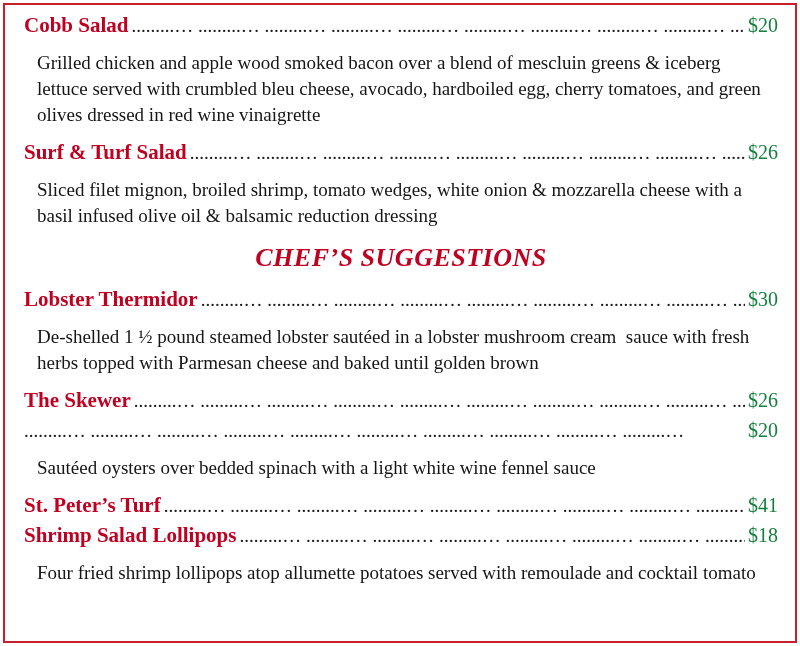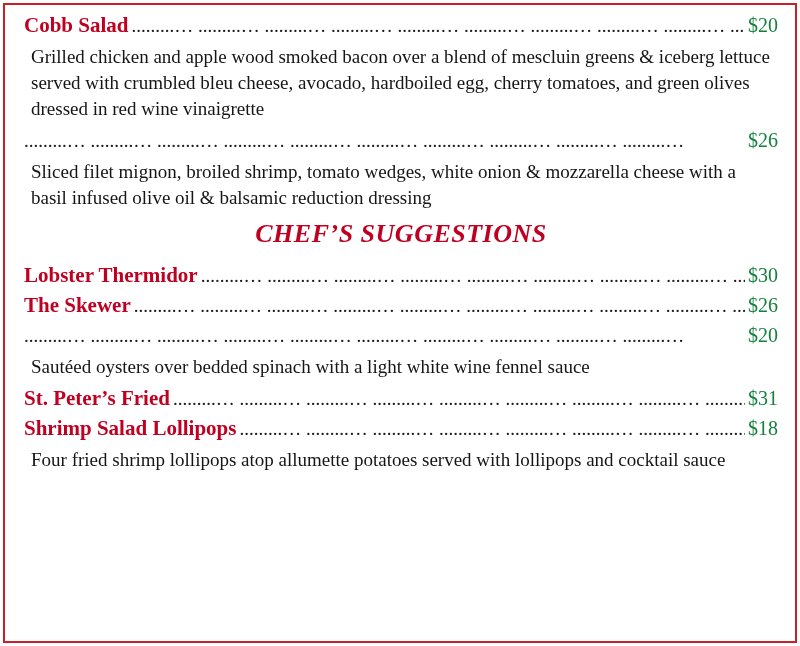--- a/index.html
+++ b/index.html
@@ -42,21 +42,21 @@
     color: #1d1d1d;
     min-width: 0;
   }
   .item-price {
     flex: 0 0 auto;
     font-size: 20px;
     color: #15803d;
     padding-left: 3px;
   }
   .item-desc {
-    margin: 7px;
+    margin: 13px;
     font-size: 19px;
     line-height: 26px;
     color: #151515;
     white-space: pre-wrap;
   }
   .chef-heading {
     text-align: center;
     color: #c00021;
     font-weight: bold;
     font-style: italic;
@@ -77,66 +77,68 @@
       <div class="item-row">
         <span class="item-name">Cobb Salad</span>
         <span class="dot-leader">.........… .........… .........… .........… .........… .........… .........… .........… .........… .........…</span>
         <span class="item-price">$20</span>
       </div>
       <p class="item-desc">Grilled chicken and apple wood smoked bacon over a blend of mescluin greens &amp; iceberg lettuce served with crumbled bleu cheese, avocado, hardboiled egg, cherry tomatoes, and green olives dressed in red wine vinaigrette</p>
     </div>
 
     <div class="item">
       <div class="item-row">
+        <span class="item-name">Surf &amp; Turf Salad</span>
         <span class="dot-leader">.........… .........… .........… .........… .........… .........… .........… .........… .........… .........…</span>
         <span class="item-price">$26</span>
       </div>
       <p class="item-desc">Sliced filet mignon, broiled shrimp, tomato wedges, white onion &amp; mozzarella cheese with a basil infused olive oil &amp; balsamic reduction dressing</p>
     </div>
 
     <div class="chef-heading">CHEF’S SUGGESTIONS</div>
 
     <div class="chef-section">
 
       <div class="item">
         <div class="item-row">
           <span class="item-name">Lobster Thermidor</span>
           <span class="dot-leader">.........… .........… .........… .........… .........… .........… .........… .........… .........… .........…</span>
           <span class="item-price">$30</span>
         </div>
+        <p class="item-desc">De-shelled 1 ½ pound steamed lobster sautéed in a lobster mushroom cream  sauce with fresh herbs topped with Parmesan cheese and baked until golden brown</p>
       </div>
 
       <div class="item">
         <div class="item-row">
           <span class="item-name">The Skewer</span>
           <span class="dot-leader">.........… .........… .........… .........… .........… .........… .........… .........… .........… .........…</span>
           <span class="item-price">$26</span>
         </div>
       </div>
 
       <div class="item">
         <div class="item-row">
           <span class="dot-leader">.........… .........… .........… .........… .........… .........… .........… .........… .........… .........…</span>
           <span class="item-price">$20</span>
         </div>
         <p class="item-desc">Sautéed oysters over bedded spinach with a light white wine fennel sauce</p>
       </div>
 
       <div class="item">
         <div class="item-row">
-          <span class="item-name">St. Peter’s Fried</span>
+          <span class="item-name">St. Peter’s Turf</span>
           <span class="dot-leader">.........… .........… .........… .........… .........… .........… .........… .........… .........… .........…</span>
-          <span class="item-price">$31</span>
+          <span class="item-price">$41</span>
         </div>
       </div>
 
       <div class="item">
         <div class="item-row">
           <span class="item-name">Shrimp Salad Lollipops</span>
           <span class="dot-leader">.........… .........… .........… .........… .........… .........… .........… .........… .........… .........…</span>
           <span class="item-price">$18</span>
         </div>
-        <p class="item-desc">Four fried shrimp lollipops atop allumette potatoes served with lollipops and cocktail sauce</p>
+        <p class="item-desc">Four fried shrimp lollipops atop allumette potatoes served with remoulade and cocktail tomato</p>
       </div>
 
     </div>
   </div>
 </div>
 
 </body></html>

